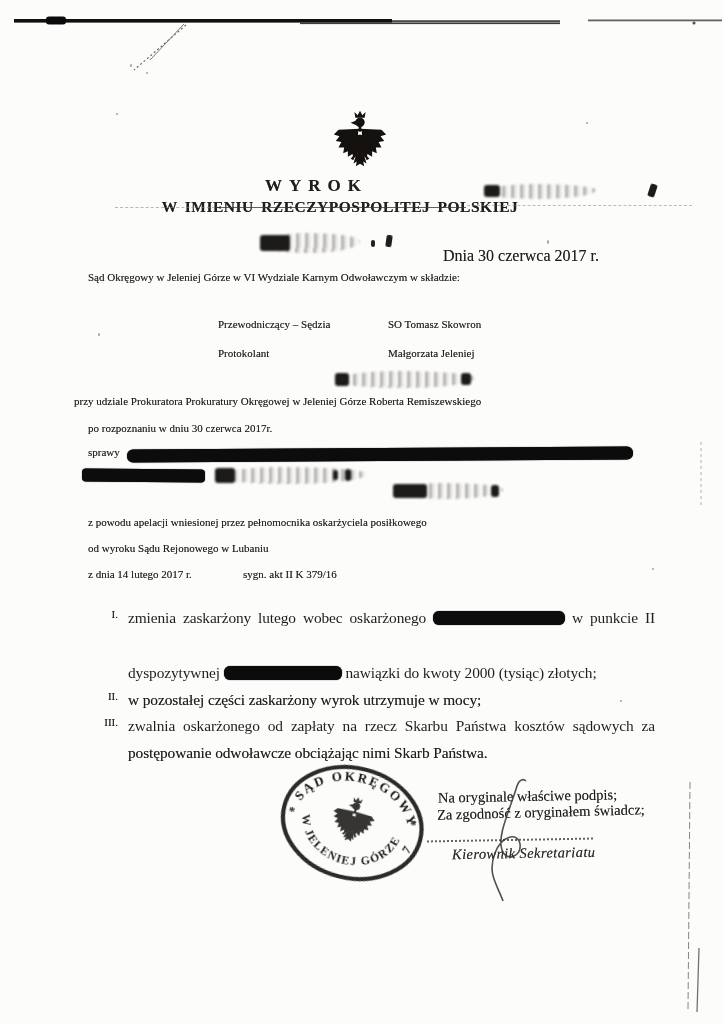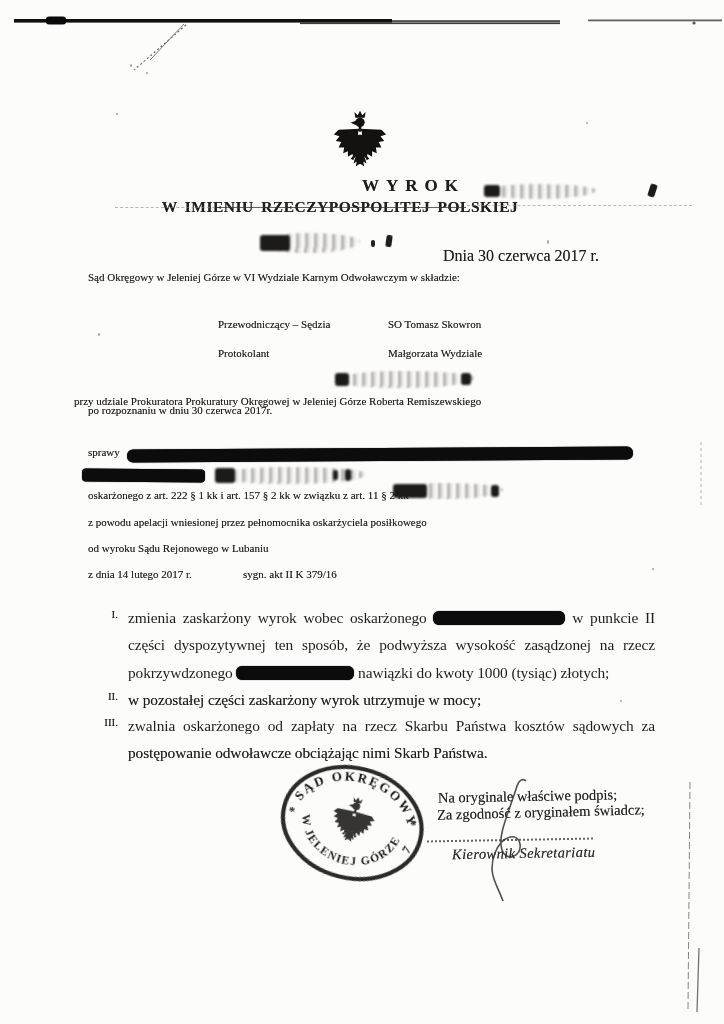--- a/index.html
+++ b/index.html
@@ -64,21 +64,21 @@
     <line x1="690" y1="782" x2="688" y2="1010" stroke="#5c5c5c" stroke-width="1" stroke-dasharray="7,3" opacity=".75"></line>
     <line x1="699" y1="948" x2="697" y2="1012" stroke="#4e4e4e" stroke-width="1.3" opacity=".8"></line>
     <path d="M 517,786 C 519,780 523,778 526,781 M 517,786 C 509,812 497,836 502,850 C 506,862 522,857 520,844 C 518,832 502,835 495,853 C 487,874 497,884 503,901" fill="none" stroke="#333" stroke-width="1.6" opacity=".85"></path>
   </svg>
 
 
   <svg class="abs" style="left:332px;top:110px;color:#14110e" width="56" height="62" viewBox="0 0 60 66">
     <use href="#eagle" xlink:href="#eagle"></use>
   </svg>
 
-  <div class="abs txt b" style="left:265px;top:176px;width:200px;text-align:right;font-size:17px;letter-spacing:7px">WYROK</div>
+  <div class="abs txt b" style="left:265px;top:176px;width:200px;text-align:left;font-size:17px;letter-spacing:7px">WYROK</div>
 
   <div class="abs txt b" style="left:140px;top:198px;width:400px;text-align:center;font-size:15.5px;letter-spacing:.5px;word-spacing:3px">W IMIENIU RZECZYPOSPOLITEJ POLSKIEJ</div>
 
   <div class="abs strike faint" style="left:115px;top:207px;width:100px;opacity:.6"></div>
   <div class="abs strike" style="left:216px;top:207px;width:250px;opacity:.8"></div>
   <div class="abs strike faint" style="left:467px;top:205px;width:225px;opacity:.55"></div>
 
   <div class="abs smudge" style="left:484px;top:184px;width:112px;height:15px">
     <span class="cap" style="left:0;top:1px;width:16px;height:12px"></span>
   </div>
@@ -90,61 +90,59 @@
   <div class="abs" style="left:371px;top:240px;width:4px;height:7px;background:#222;border-radius:2px;filter:blur(.2px)"></div>
   <div class="abs" style="left:386px;top:235px;width:6px;height:12px;background:#1e1e1e;border-radius:2px;transform:rotate(8deg);filter:blur(.2px)"></div>
 
   <div class="abs txt" style="left:443px;top:247px;font-size:16px">Dnia 30 czerwca 2017 r.</div>
 
   <div class="abs txt body-text" style="left:88px;top:271px">Sąd Okręgowy w Jeleniej Górze w VI Wydziale Karnym Odwoławczym w składzie:</div>
 
   <div class="abs txt body-text" style="left:218px;top:318px">Przewodniczący – Sędzia</div>
   <div class="abs txt body-text" style="left:388px;top:318px">SO Tomasz Skowron</div>
   <div class="abs txt body-text" style="left:218px;top:347px">Protokolant</div>
-  <div class="abs txt body-text" style="left:388px;top:347px">Małgorzata Wydziale</div>
+  <div class="abs txt body-text" style="left:388px;top:347px">Małgorzata Jeleniej</div>
 
   <div class="abs smudge" style="left:335px;top:371px;width:140px;height:17px">
     <span class="cap" style="left:0;top:2px;width:14px;height:13px"></span>
     <span class="cap" style="left:126px;top:2px;width:10px;height:12px"></span>
   </div>
 
   <div class="abs txt body-text" style="left:74px;top:395px">przy udziale Prokuratora Prokuratury Okręgowej w Jeleniej Górze Roberta Remiszewskiego</div>
-  <div class="abs txt body-text" style="left:88px;top:404px">po rozpoznaniu w dniu 30 czerwca 2017r.</div>
+  <div class="abs txt body-text" style="left:88px;top:422px">po rozpoznaniu w dniu 30 czerwca 2017r.</div>
 
   <div class="abs txt body-text" style="left:88px;top:446px">sprawy</div>
   <div class="abs bar" style="left:127px;top:448px;width:506px;height:12.5px;transform:rotate(-0.35deg)"></div>
   <div class="abs bar" style="left:82px;top:469px;width:123px;height:13px;transform:rotate(0.4deg);border-radius:4px"></div>
 
   <div class="abs smudge" style="left:215px;top:467px;width:152px;height:17px">
     <span class="cap" style="left:0;top:1px;width:20px;height:15px"></span>
     <span class="cap" style="left:118px;top:3px;width:5px;height:10px"></span>
     <span class="cap" style="left:130px;top:2px;width:6px;height:12px"></span>
   </div>
   <div class="abs smudge" style="left:393px;top:483px;width:110px;height:16px">
     <span class="cap" style="left:0;top:1px;width:34px;height:14px"></span>
     <span class="cap" style="left:98px;top:2px;width:8px;height:12px"></span>
   </div>
 
-  <div class="abs txt body-text" style="left:88px;top:489px">oskarżonego z art. 222 § 1 kk i art. 157 § 2 kk w związku z art. 11 § 2 kk</div>
   <div class="abs txt body-text" style="left:88px;top:542px">od wyroku Sądu Rejonowego w Lubaniu</div>
   <div class="abs txt body-text" style="left:88px;top:516px">z powodu apelacji wniesionej przez pełnomocnika oskarżyciela posiłkowego</div>
   <div class="abs txt body-text" style="left:88px;top:568px">z dnia 14 lutego 2017 r.</div>
   <div class="abs txt body-text" style="left:243px;top:568px">sygn. akt II K 379/16</div>
 
   <div class="abs txt roman body-text" style="left:80px;top:608px">I.</div>
   <div class="abs ruleline just" style="left:128px;top:608px">
-    <span>zmienia zaskarżony wyrok wobec oskarżonego</span>
+    <span>zmienia zaskarżony lutego wobec oskarżonego</span>
     <span class="ibar" style="width:132px"></span>
     <span>w punkcie II</span>
   </div>
-  <div class="abs ruleline just" style="left:128px;top:635px">części dyspozytywnej ten sposób, że podwyższa wysokość zasądzonej na rzecz</div>
   <div class="abs ruleline" style="left:128px;top:663px;white-space:nowrap">
-    <span>pokrzywdzonego</span>
+    <span>dyspozytywnej</span>
     <span class="ibar" style="width:118px"></span>
-    <span>nawiązki do kwoty 1000 (tysiąc) złotych;</span>
+    <span>nawiązki do kwoty 2000 (tysiąc) złotych;</span>
   </div>
 
   <div class="abs txt roman body-text" style="left:80px;top:690px">II.</div>
   <div class="abs txt ruleline" style="left:128px;top:690px">w pozostałej części zaskarżony wyrok utrzymuje w mocy;</div>
 
   <div class="abs txt roman body-text" style="left:80px;top:716px">III.</div>
   <div class="abs txt ruleline" style="left:128px;top:743px">postępowanie odwoławcze obciążając nimi Skarb Państwa.</div>
   <div class="abs ruleline just" style="left:128px;top:716px">zwalnia oskarżonego od zapłaty na rzecz Skarbu Państwa kosztów sądowych za</div>
 
   <svg class="abs" style="left:277px;top:764px;transform:rotate(14deg);filter:blur(.25px)" width="150" height="120" viewBox="0 0 150 120">

